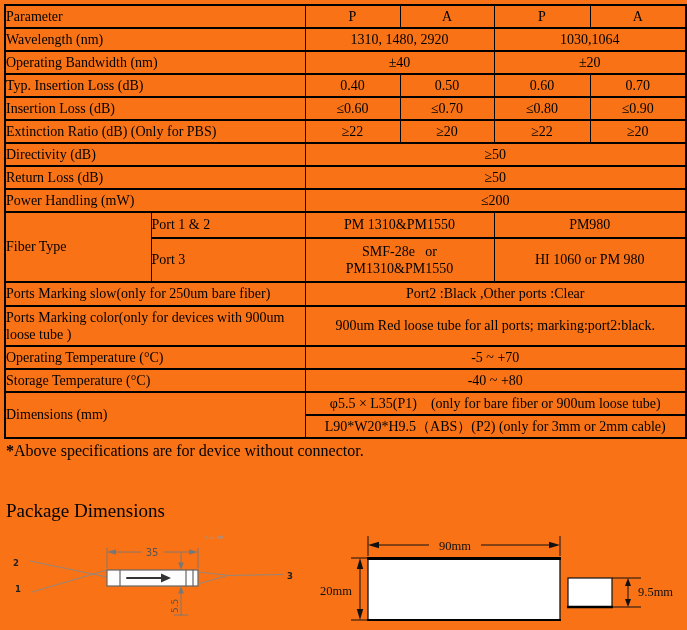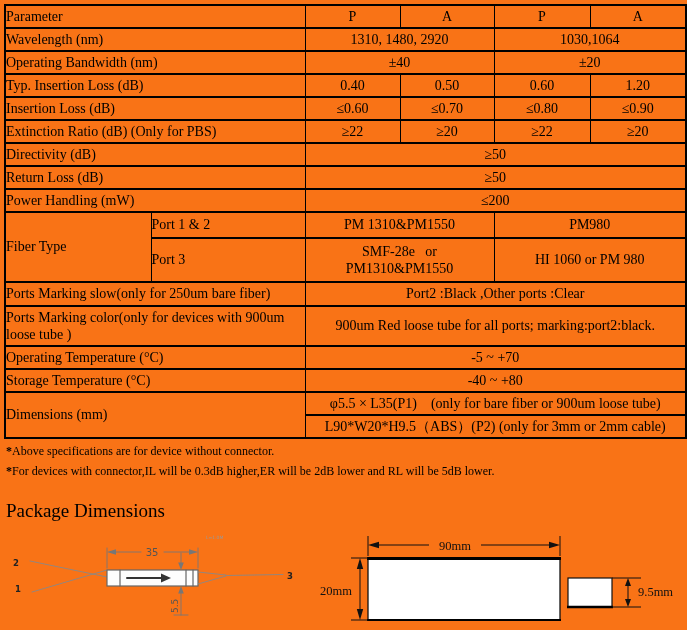--- a/index.html
+++ b/index.html
@@ -14,21 +14,21 @@
   }
   table.spec td {
     border-left:1px solid #000; border-right:1px solid #000;
     border-top:2px solid #000; border-bottom:2px solid #000;
     font-size:14px; line-height:1.25; vertical-align:middle;
     overflow:hidden; padding:0;
   }
   td.lbl { text-align:left; padding:1px 4px 1px 6px; }
   td.ctr { text-align:center; }
   .pre { white-space:pre-wrap; }
-  .footnotes { position:absolute; left:6px; top:441px; font-size:12px; }
+  .footnotes { position:absolute; left:6px; top:441px; font-size:16px; }
   .fn { height:20px; line-height:20px; }
   .fn b { font-weight:bold; }
   .pkg-title { position:absolute; left:6px; top:500px; font-size:19px; }
   svg.pkg { position:absolute; left:0; top:525px; }
   svg text { font-family:"DejaVu Sans", sans-serif; }
   .dimtxt { fill:#555; font-size:10px; }
   .dimtxt2 { fill:#555; font-size:9px; }
   .mmtxt { font-family:"Liberation Serif", serif; font-size:12.5px; fill:#111; }
   .portnum { font-weight:bold; font-size:8.5px; fill:#222; }
   .tinynote { font-size:4.5px; fill:#999; }
@@ -63,21 +63,21 @@
       <tr style="height:23px">
         <td colspan="2" class="lbl">Operating Bandwidth (nm)</td>
         <td colspan="2" class="ctr">±40</td>
         <td colspan="2" class="ctr">±20</td>
       </tr>
       <tr style="height:23px">
         <td colspan="2" class="lbl">Typ. Insertion Loss (dB)</td>
         <td class="ctr">0.40</td>
         <td class="ctr">0.50</td>
         <td class="ctr">0.60</td>
-        <td class="ctr">1.20</td>
+        <td class="ctr">0.70</td>
       </tr>
       <tr style="height:23px">
         <td colspan="2" class="lbl">Insertion Loss (dB)</td>
         <td class="ctr">≤0.60</td>
         <td class="ctr">≤0.70</td>
         <td class="ctr">≤0.80</td>
         <td class="ctr">≤0.90</td>
       </tr>
       <tr style="height:23px">
         <td colspan="2" class="lbl">Extinction Ratio (dB) (Only for PBS)</td>
@@ -131,21 +131,20 @@
         <td colspan="4" class="ctr pre">φ5.5 × L35(P1)    (only for bare fiber or 900um loose tube)</td>
       </tr>
       <tr style="height:23px">
         <td colspan="4" class="ctr">L90*W20*H9.5（ABS）(P2) (only for 3mm or 2mm cable)</td>
       </tr>
     </tbody>
   </table>
 
   <div class="footnotes">
     <div class="fn"><b>*</b><span>Above specifications are for device without connector.</span></div>
-    <div class="fn"><b>*</b><span>For devices with connector,IL will be 0.3dB higher,ER will be 2dB lower and RL will be 5dB lower.</span></div>
   </div>
 
   <div class="pkg-title">Package Dimensions</div>
 
   <svg class="pkg" width="687" height="105" viewBox="0 0 687 105">
 
     <g stroke-linecap="round">
       <text class="portnum" x="13" y="41">2</text>
       <text class="portnum" x="15" y="67">1</text>
       <g stroke="#888" stroke-width="0.9" fill="none">

